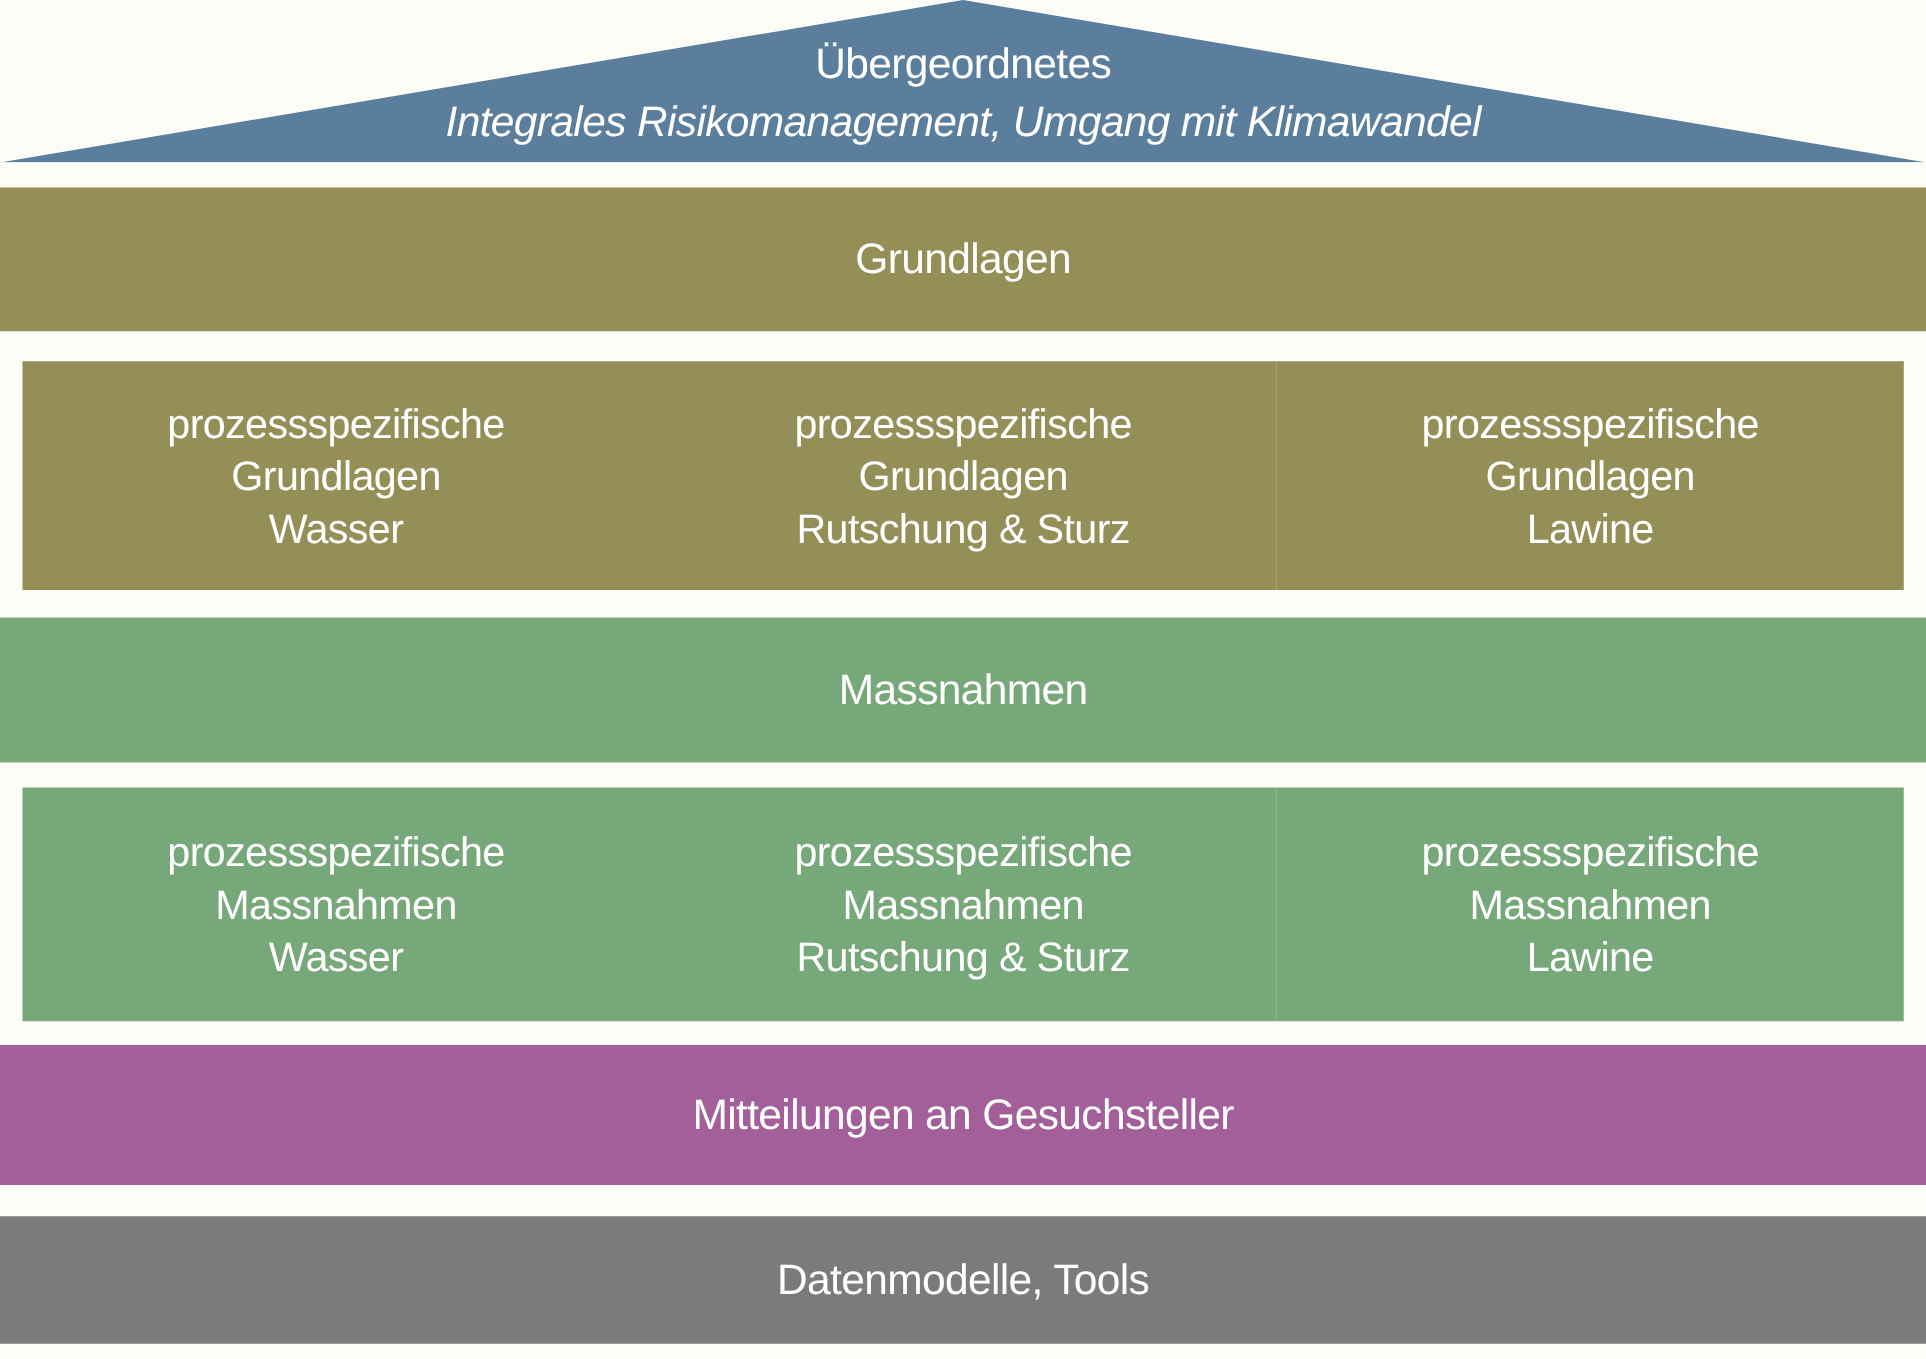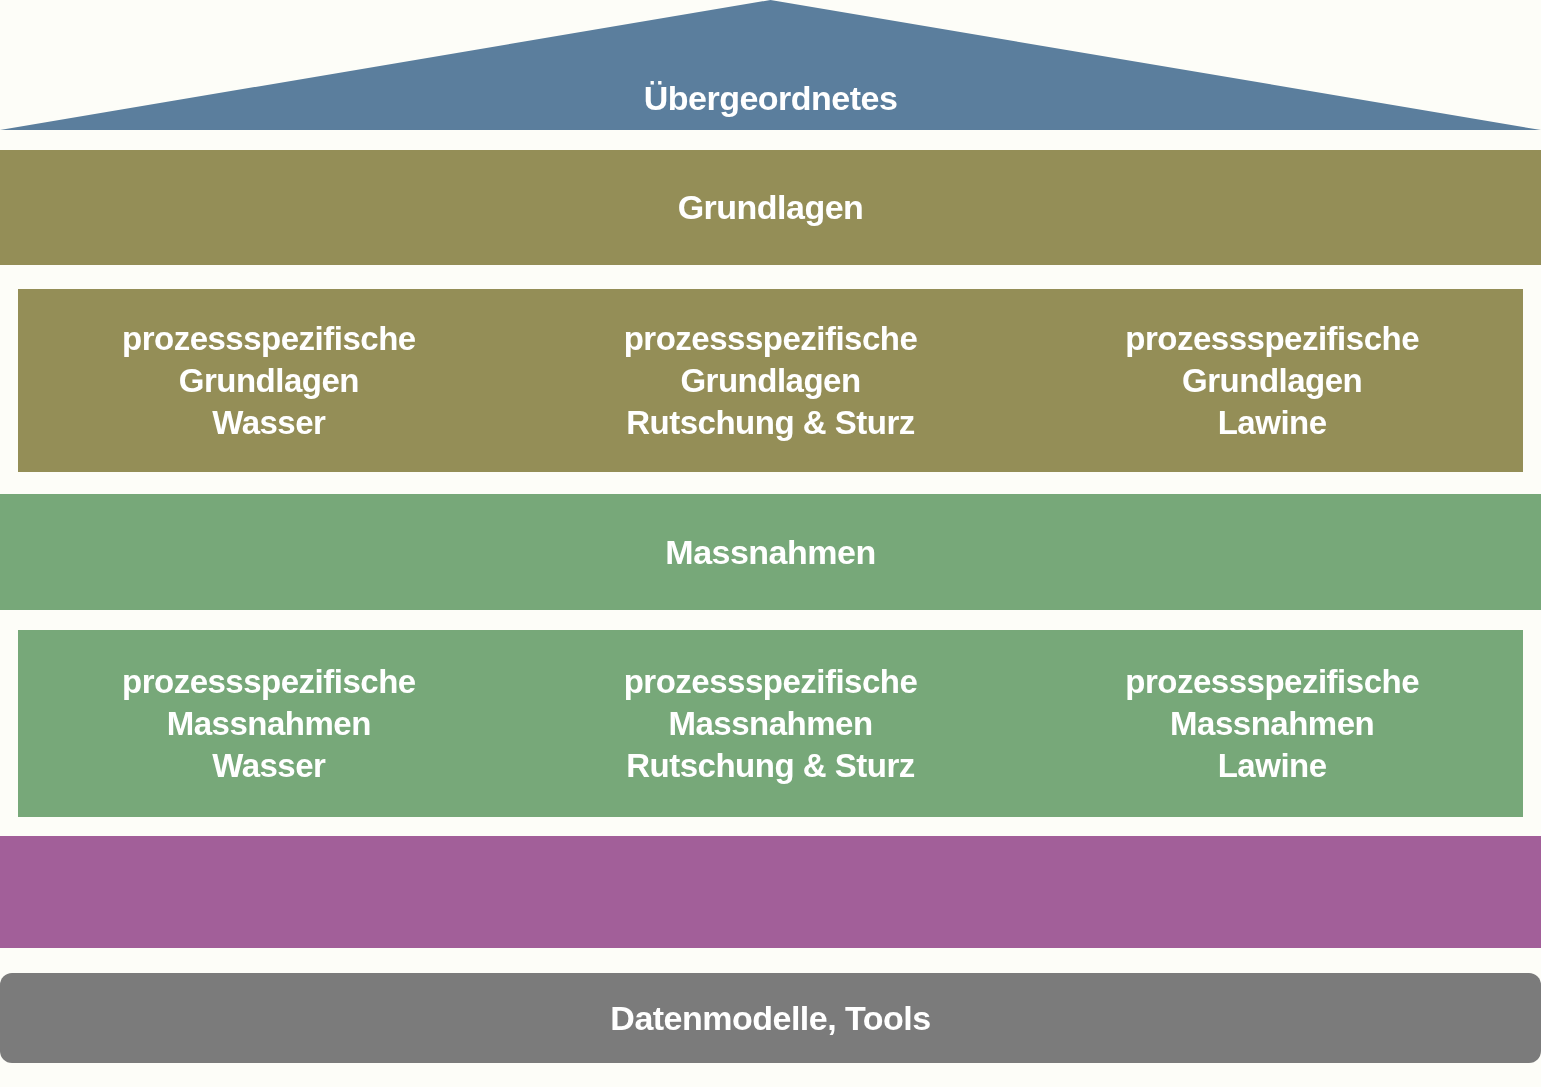--- a/index.html
+++ b/index.html
@@ -35,21 +35,21 @@
   .band {
     display: flex;
     flex-direction: column;
     justify-content: center;
     align-items: center;
     box-sizing: border-box;
   }
   .band.olive  { background: var(--grundlagen,  #948e57); height: 115px; margin-bottom: 24px; }
   .band.green  { background: var(--massnahmen,  #77a879); height: 116px; margin-bottom: 20px; }
   .band.purple { background: var(--mitteilungen,#a25f99); height: 112px; margin-bottom: 25px; }
-  .band.gray   { background: var(--daten,       #7b7b7b); height: 90px; border-radius: 12px; }
+  .band.gray   { background: var(--daten,       #7b7b7b); height: 102px; }
   
   .row {
     display: grid;
     grid-template-columns: 1fr 1fr 1fr;
     padding: 0 18px;
     box-sizing: border-box;
   }
   .row.grundlagen { height: 183px; margin-bottom: 22px; }
   .row.massnahmen { height: 187px; margin-bottom: 19px; }
   .box {
@@ -57,35 +57,36 @@
     flex-direction: column;
     justify-content: center;
     align-items: center;
     text-align: center;
   }
   .box.olive { background: var(--grundlagen, #948e57); }
   .box.green { background: var(--massnahmen, #77a879); }
   
   .title, .subtitle, .box-line {
     color: var(--text, #ffffff);
-    font-weight: bold;
+    font-weight: normal;
     letter-spacing: -0.015em;
     white-space: nowrap;
   }
   .title    { font-size: 34px; line-height: 47px; }
   .subtitle { font-size: 34px; line-height: 47px; font-style: italic; }
   .box-line { font-size: 33px; line-height: 42px; }
 </style>
 </head>
 <body>
 
 <div class="stage">
 
   <div class="roof">
     <div class="title">Übergeordnetes</div>
+    <div class="subtitle">Integrales Risikomanagement, Umgang mit Klimawandel</div>
   </div>
 
   <div class="band olive">
     <div class="title">Grundlagen</div>
   </div>
 
   <div class="row grundlagen">
     <div class="box olive">
       <div class="box-line">prozessspezifische</div>
       <div class="box-line">Grundlagen</div>
@@ -119,19 +120,20 @@
       <div class="box-line">Rutschung &amp; Sturz</div>
     </div>
     <div class="box green">
       <div class="box-line">prozessspezifische</div>
       <div class="box-line">Massnahmen</div>
       <div class="box-line">Lawine</div>
     </div>
   </div>
 
   <div class="band purple">
+    <div class="title">Mitteilungen an Gesuchsteller</div>
   </div>
 
   <div class="band gray">
     <div class="title">Datenmodelle, Tools</div>
   </div>
 
 </div>
 
 </body></html>

